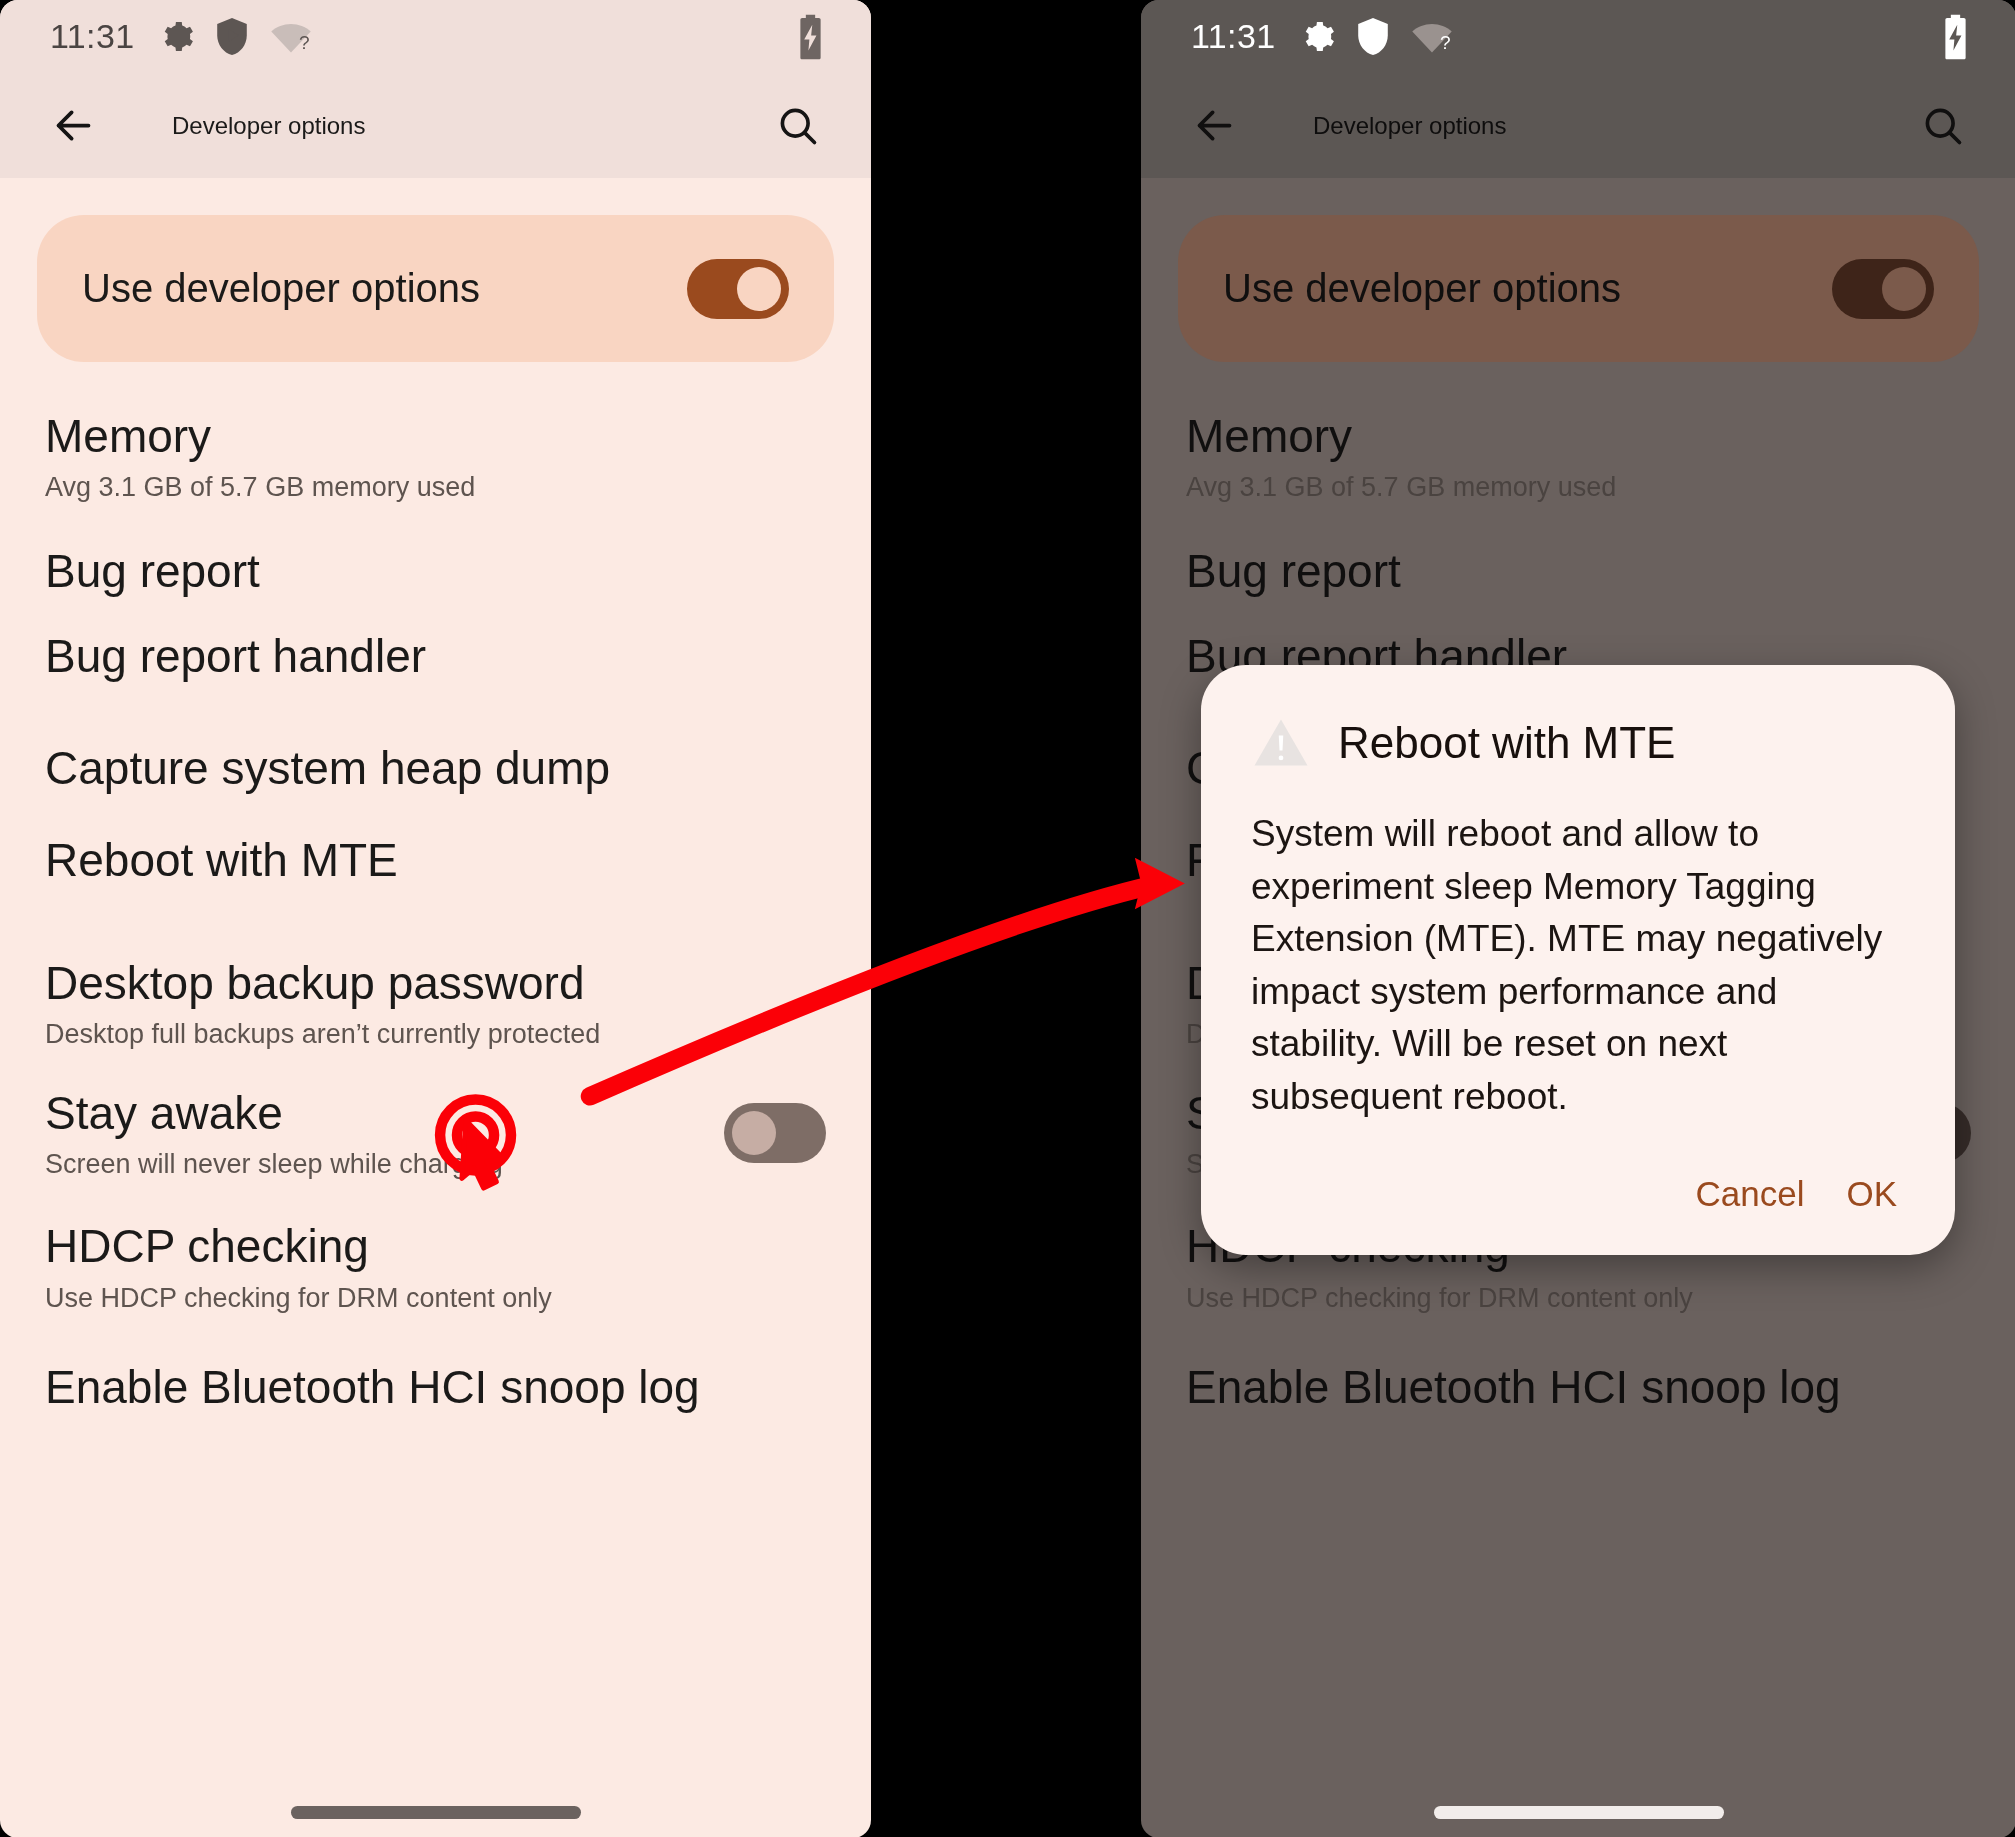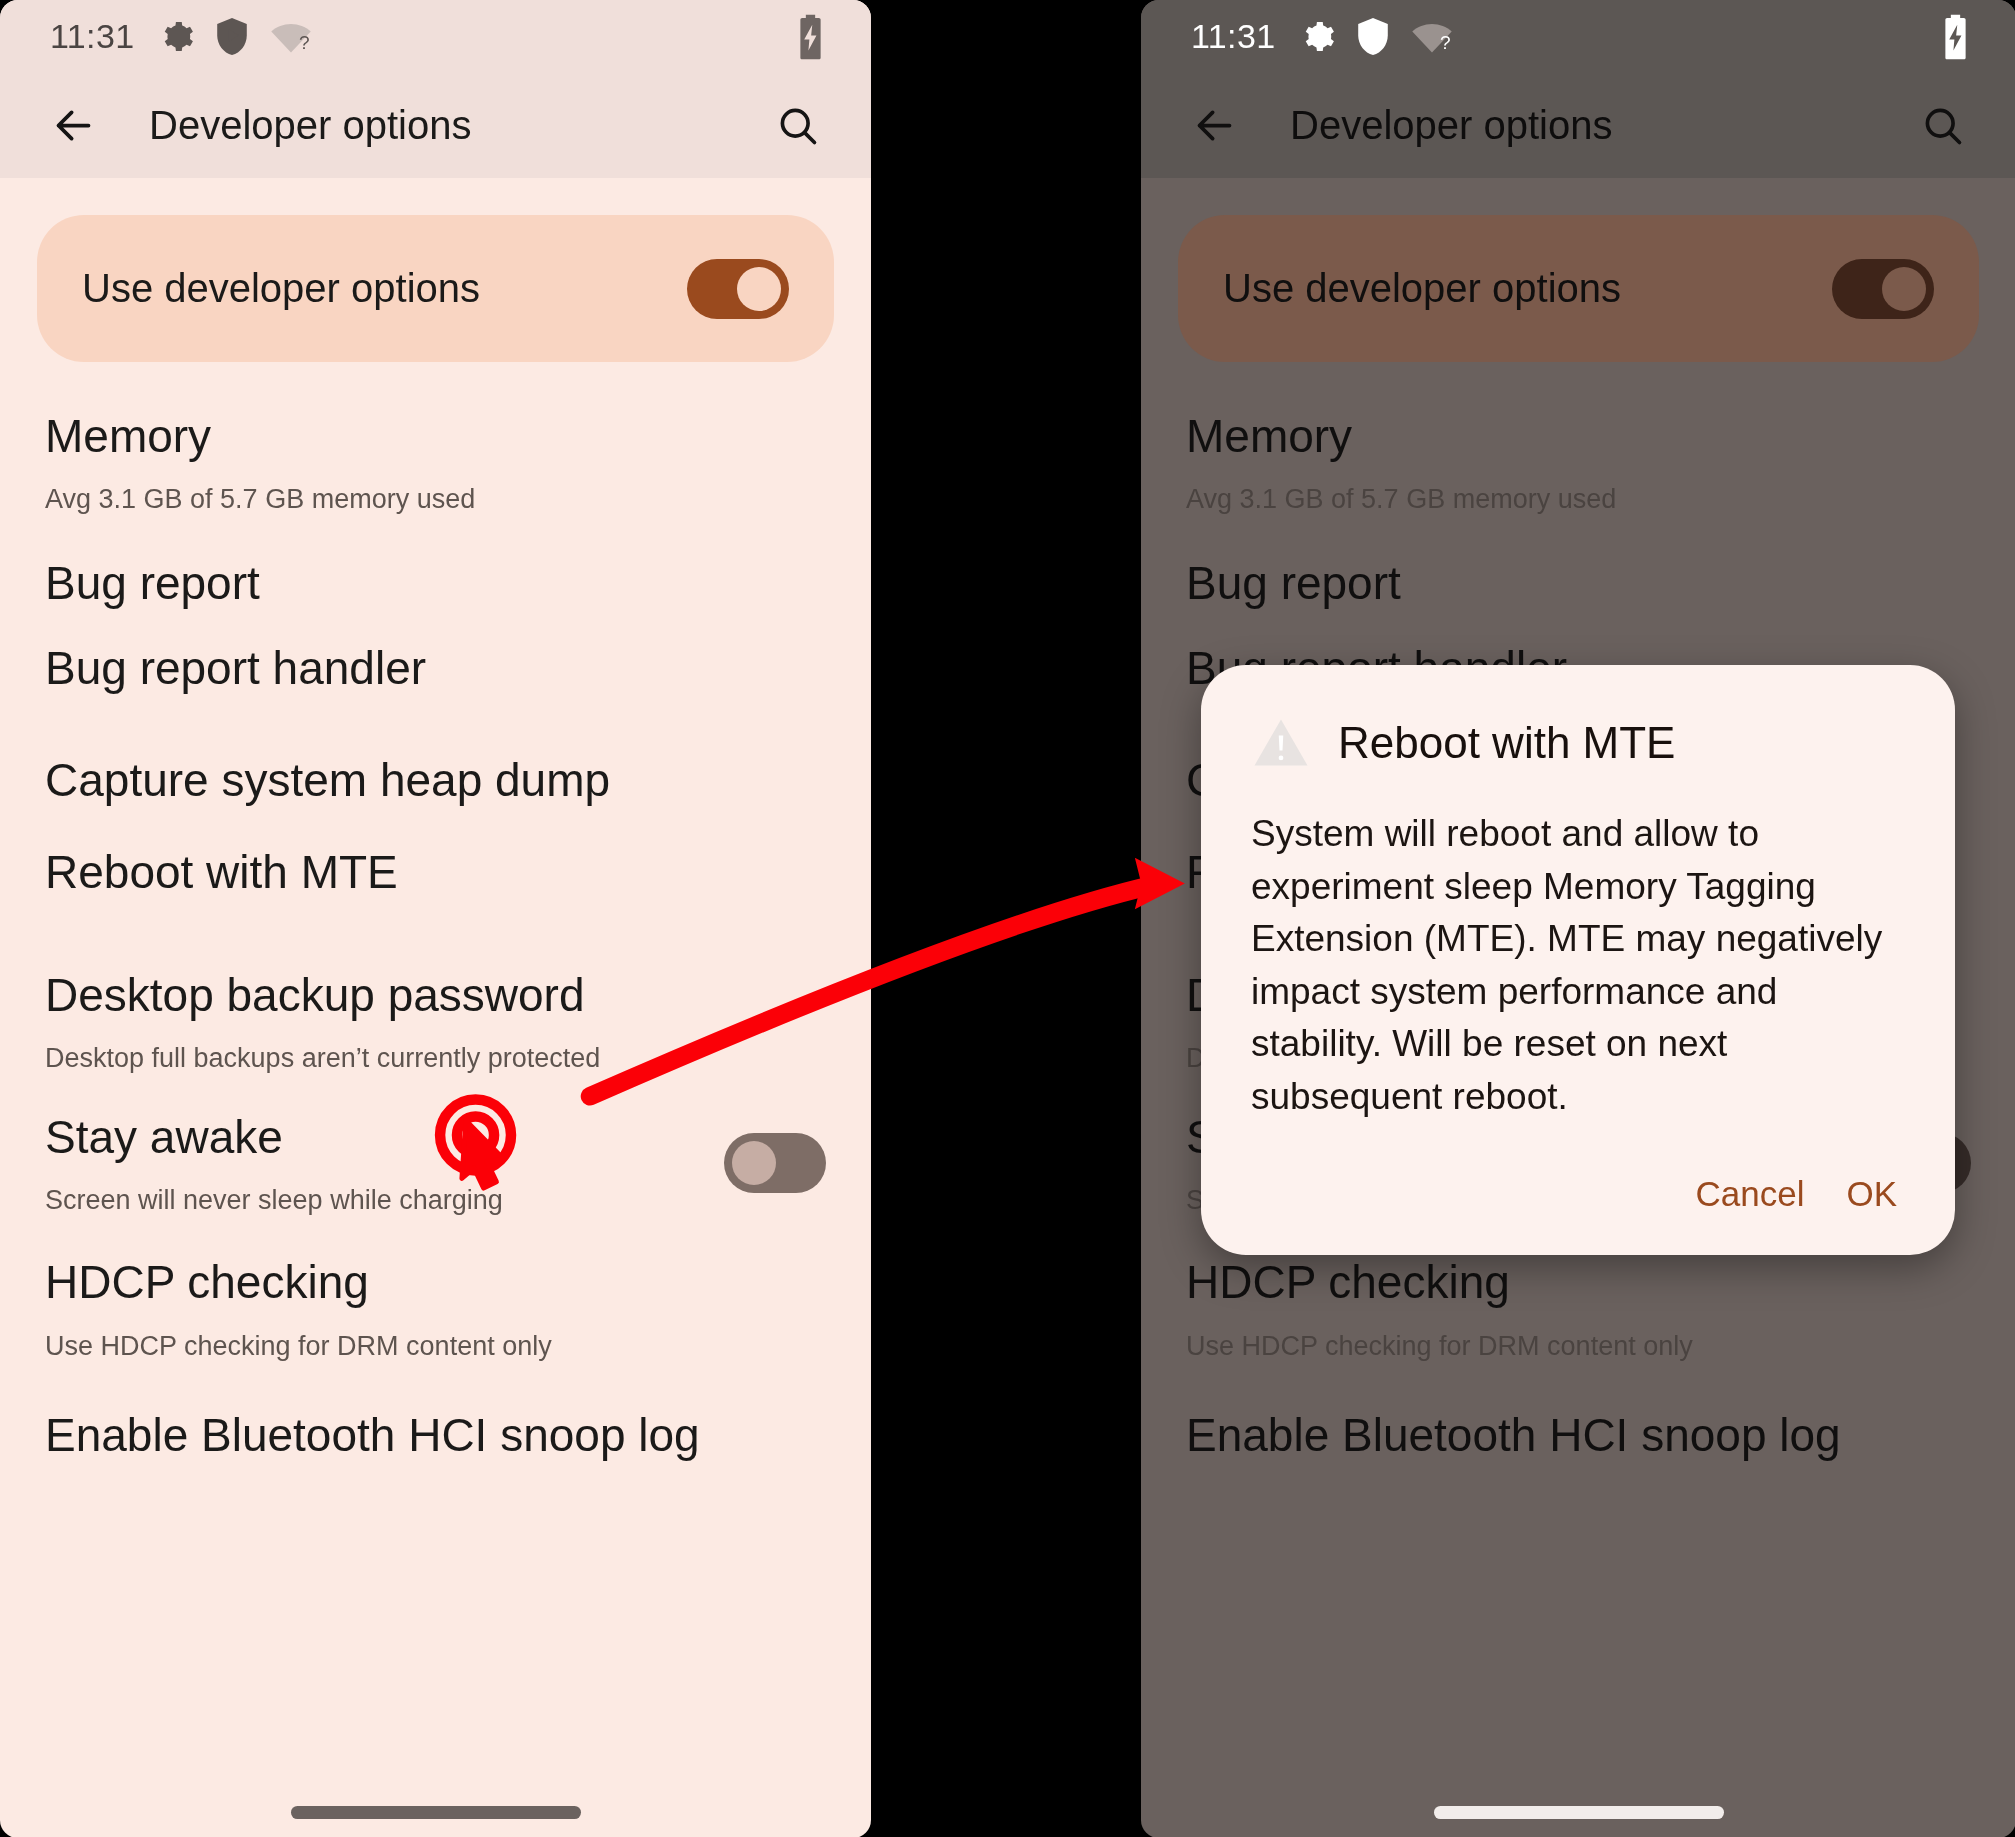--- a/index.html
+++ b/index.html
@@ -29,21 +29,21 @@
   .right .sb-ic.wifi text{fill:#FFFFFF;}
   .battery{position:absolute;right:45px;top:50%;transform:translateY(-50%);}
   .left .battery path{fill:#6E6562;}
   .right .battery path{fill:#FFFFFF;}
 
   
   .appbar{height:105px;display:flex;align-items:center;box-sizing:border-box;padding:0 45px;}
   .left .appbar{background:#F0DFDA;}
   .right .appbar{background:#5C5754;}
   .appbar .back{width:56px;height:56px;display:flex;align-items:center;justify-content:center;}
-  .appbar .title{font-size:40px;margin-left:48px;flex:1;}
+  .appbar .title{font-size:24px;margin-left:71px;flex:1;}
   .left .appbar .title{color:#1B1A19;}
   .right .appbar .title{color:#0E0D0D;}
   .appbar .srch{width:56px;height:56px;display:flex;align-items:center;justify-content:center;}
   .left .appbar svg *{stroke:#151414;}
   .right .appbar svg *{stroke:#100F0F;}
 
   
   .content{padding:0 0 0 0;position:relative;}
 
   .hero{margin:37px 37px 0 37px;border-radius:47px;height:147px;display:flex;align-items:center;
@@ -64,21 +64,21 @@
   .right .switch.on{background:#3E2419;}
   .right .switch.on .knob{background:#7B5A4B;}
   .left .switch.off{background:#7E6D66;}
   .left .switch.off .knob{background:#C6ADA4;}
   .right .switch.off{background:#362C29;}
   .right .switch.off .knob{background:#56504D;}
 
   .row{display:flex;align-items:center;padding:0 45px;box-sizing:border-box;min-height:77px;}
   .row .texts{flex:1;min-width:0;}
   .row .rtitle{font-size:46px;line-height:1.18;}
-  .row .rsub{font-size:27px;line-height:1.2;margin-top:20px;}
+  .row .rsub{font-size:27px;line-height:1.2;margin-top:8px;}
   .left .row .rtitle{color:#1B1A19;}
   .left .row .rsub{color:#5E544F;}
   .right .row .rtitle{color:#100F0F;}
   .right .row .rsub{color:#4A4340;}
 
   
   .dialog{position:absolute;left:1201px;top:665px;width:754px;background:#FDF2EE;border-radius:45px;
           padding:48px 50px 29px 50px;box-sizing:border-box;box-shadow:0 13px 39px rgba(0,0,0,.35);}
   .dlg-head{display:flex;align-items:center;gap:27px;}
   .dlg-title{font-size:44px;color:#18100D;}

